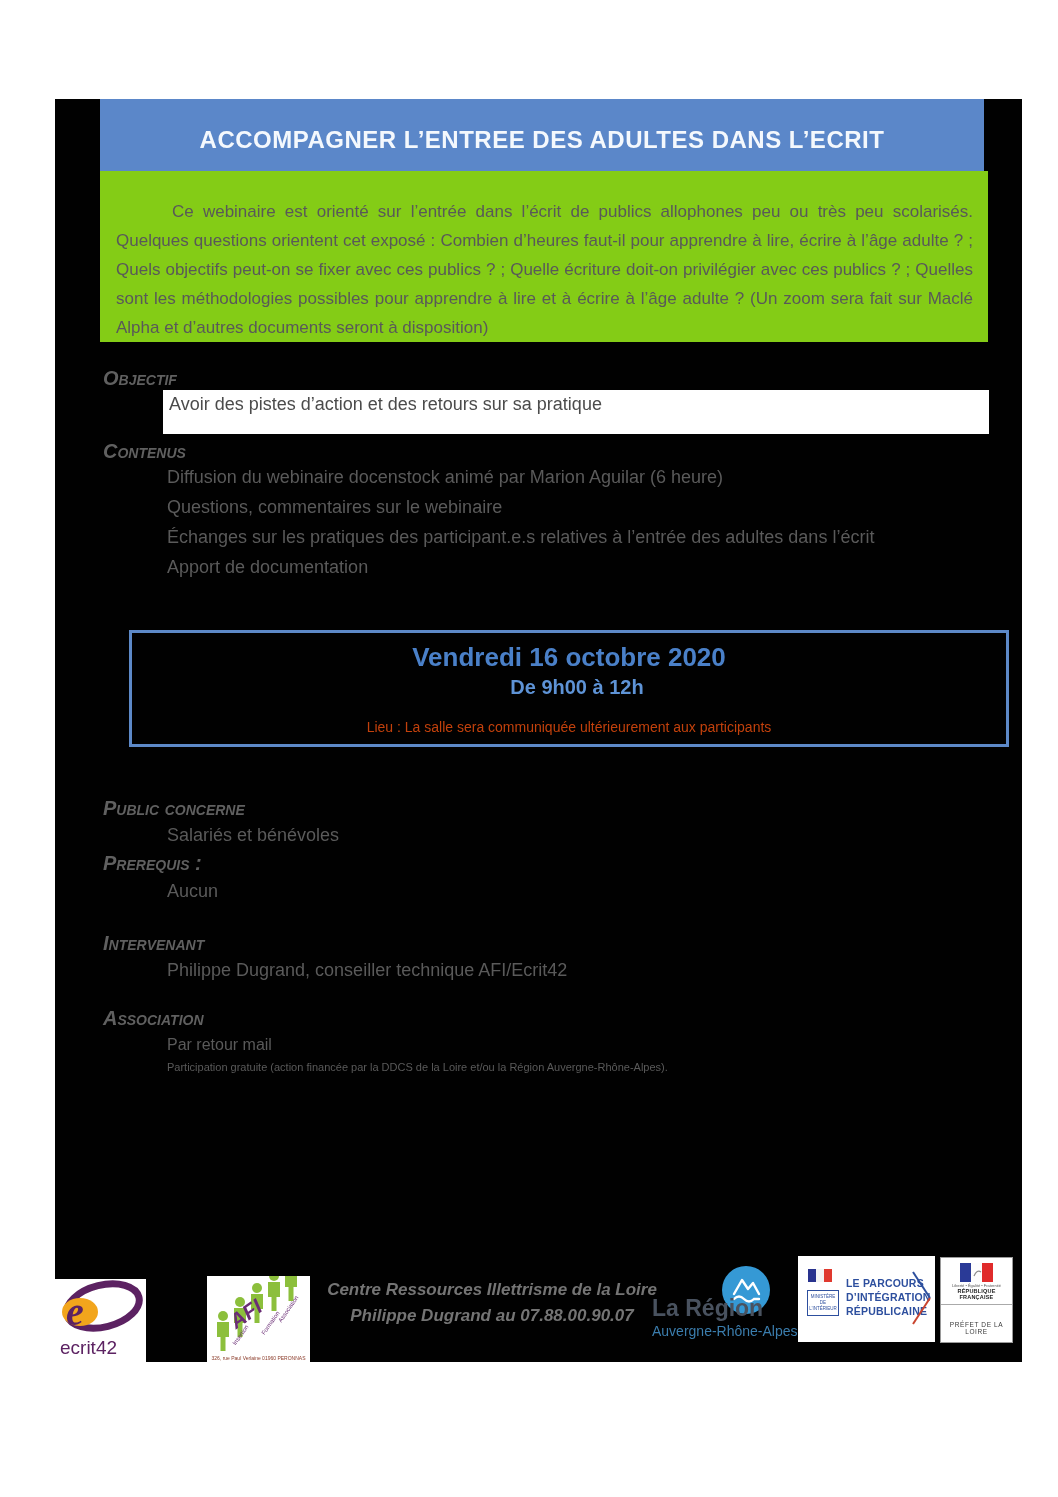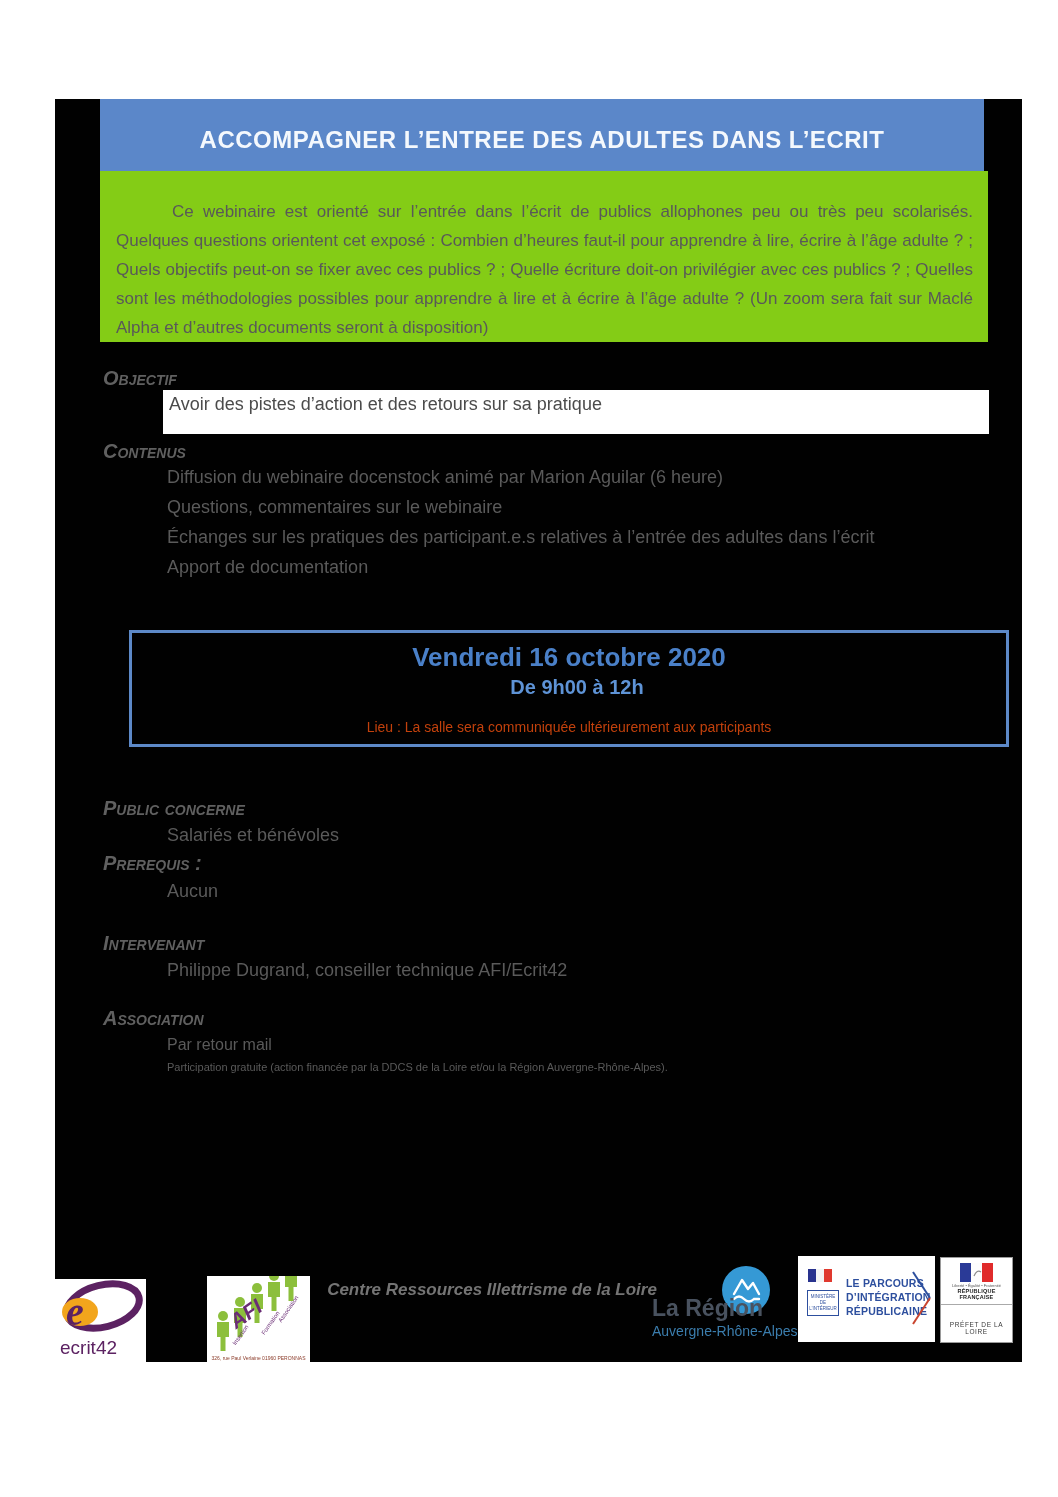--- a/index.html
+++ b/index.html
@@ -145,20 +145,21 @@
       </svg>
       <div class="afi-letters">AFI</div>
       <div class="afi-word" style="left:66px; top:30px;">Association</div>
       <div class="afi-word" style="left:50px; top:44px;">Formation</div>
       <div class="afi-word" style="left:22px; top:56px;">Insertion</div>
       <div class="afi-address">326, rue Paul Verlaine 01960 PERONNAS</div>
     </div>
 
     <div class="contact">
       <div>Centre Ressources Illettrisme de la Loire</div>
+      <div>Philippe Dugrand au 07.88.00.90.07</div>
     </div>
 
     <div class="region-circle">
       <svg width="40" height="40" viewBox="0 0 40 40">
         <path d="M8,24 L16,10 L22,19 L27,13 L33,24" fill="none" stroke="#ffffff" stroke-width="2.4" stroke-linecap="round" stroke-linejoin="round"></path>
         <path d="M8,29 Q13,24 18,29 T28,29 L33,29" fill="none" stroke="#ffffff" stroke-width="2.4" stroke-linecap="round"></path>
       </svg>
     </div>
     <div class="region-line1">La Région</div>
     <div class="region-line2">Auvergne-Rhône-Alpes</div>

